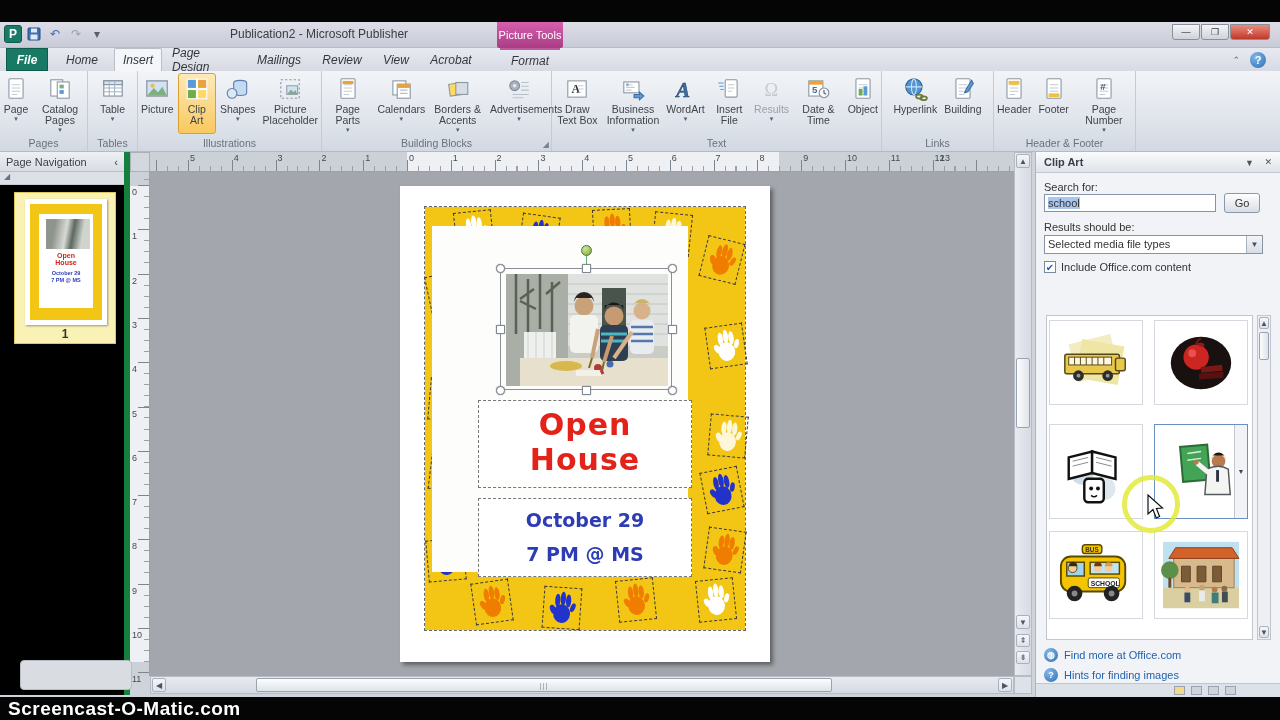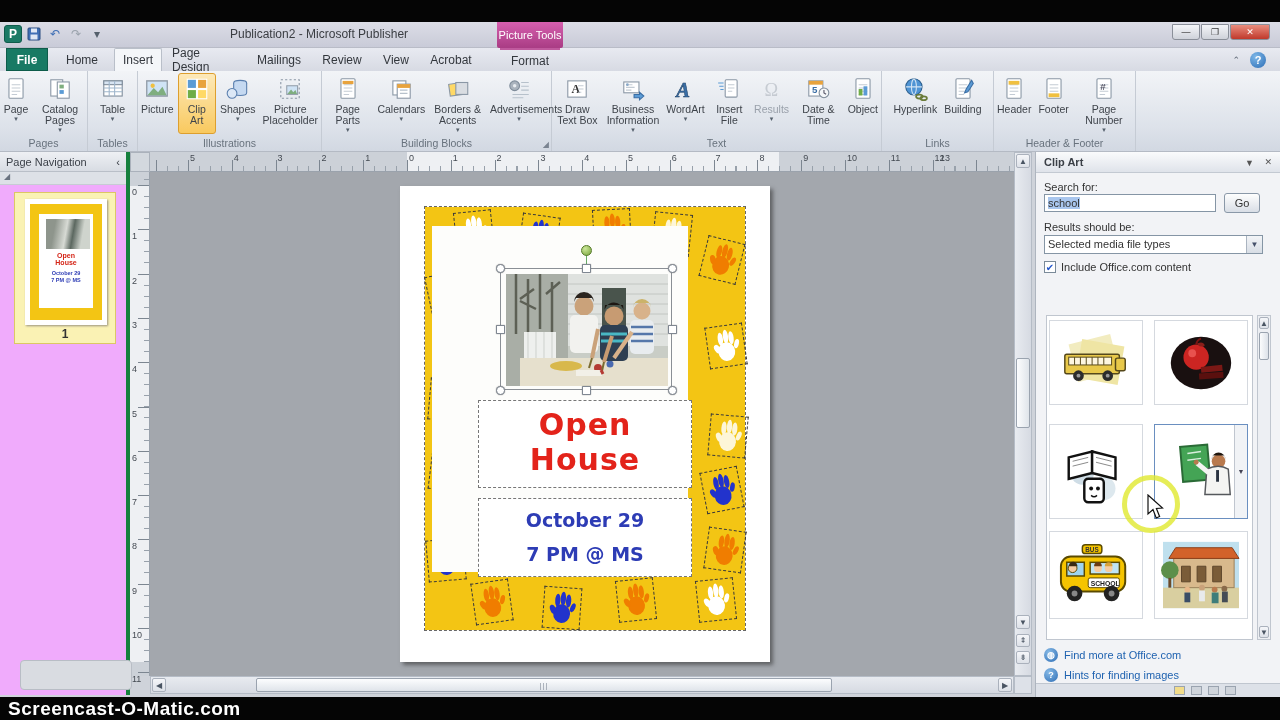--- a/index.html
+++ b/index.html
@@ -20,42 +20,42 @@
   #app-icon { width:18px; height:18px; background:#1b7a66; border:1px solid #0f5c4c; border-radius:3px; color:#fff; font-weight:bold; font-size:12px; display:flex; align-items:center; justify-content:center; }
   #title-text { position:absolute; left:230px; top:5px; font-size:12px; color:#3a3d42; }
   #ctx-group { position:absolute; left:497px; top:0; width:66px; height:26px;
     background:linear-gradient(#d65fae,#a93c84); color:#fff; font-size:11px; display:flex; align-items:center; justify-content:center; border-radius:0 0 2px 2px; }
   #win-controls { position:absolute; right:10px; top:2px; display:flex; }
   .win-btn { width:28px; height:16px; border:1px solid #8a8f99; background:linear-gradient(#f4f5f8,#cfd2da); margin-left:1px; font-size:9px; color:#333; display:flex; align-items:center; justify-content:center; border-radius:0 0 3px 3px; }
   .win-btn.close { width:40px; background:linear-gradient(#e98d7e,#c0392b); color:#fff; }
 
   
   #tabrow { left:0; top:48px; width:1280px; height:23px; background:linear-gradient(#e8eaf1,#d7dae3); }
-  .rtab { position:absolute; top:0; height:23px; display:flex; align-items:center; justify-content:center; font-size:12px; color:#33373d; padding:0 6px; }
+  .rtab { position:absolute; top:0; height:23px; display:flex; align-items:center; justify-content:center; font-size:12px; color:#33373d; padding:0 6px;font-style:italic; }
   .rtab.file { background:#187a64; color:#fff; border:1px solid #0e5c4a; font-weight:bold; }
   .rtab.active { background:#f4f6f9; border:1px solid #b9bfc9; border-bottom:none; border-radius:2px 2px 0 0; }
   .rtab.ctx { border-top:2px solid #c05a9e; }
 
   
   #ribbon { left:0; top:71px; width:1280px; height:81px; background:linear-gradient(#f2f4f7,#dde2ea 70%,#d2d8e2); border-bottom:1px solid #b4bac4; z-index:5;}
   .rib-group { position:absolute; top:0; height:80px; border-right:1px solid #c5cbd4; }
   .rib-btns { position:absolute; left:0; top:2px; right:0; display:flex; justify-content:center; gap:1px; }
   .rib-btn { display:flex; flex-direction:column; align-items:center; padding:2px 2px 0 2px; border-radius:3px; border:1px solid transparent; }
   .rib-btn .rib-icon { height:26px; display:flex; align-items:center; justify-content:center; }
   .rib-btn .rib-label { font-size:10.5px; color:#3f444b; text-align:center; line-height:11px; margin-top:2px; white-space:pre-line; }
   .rib-btn.active { background:linear-gradient(#fde9b8,#f9c95f); border:1px solid #dd9f2e; }
   .rib-btn.disabled .rib-label { color:#9aa1ab; }
   .rib-btn .drop { font-size:7px; color:#55606c; line-height:7px; }
   .grp-label { position:absolute; bottom:2px; left:0; right:0; text-align:center; font-size:10.5px; color:#68727d; }
   .launcher { position:absolute; right:2px; bottom:2px; font-size:8px; color:#7a8491; }
   #rib-min { position:absolute; right:40px; top:55px; font-size:9px; color:#5a6472; z-index:6;}
   #rib-help { position:absolute; right:14px; top:52px; width:16px; height:16px; border-radius:50%; background:radial-gradient(circle at 35% 30%,#7db7e8,#2d6db5); color:#fff; font-size:11px; font-weight:bold; display:flex; align-items:center; justify-content:center; z-index:6;}
 
   
-  #navpane { left:0; top:152px; width:130px; height:543px; background:#f0abfc; border-right:4px solid #15803d; }
+  #navpane { left:0; top:152px; width:130px; height:543px; background:#000000; border-right:6px solid #15803d; }
   #navpane-header { position:absolute; left:0; top:0; width:100%; height:20px; background:linear-gradient(#eef0f4,#d8dce3); border-bottom:1px solid #b9bfc8; font-size:11px; color:#3c4149; display:flex; align-items:center; padding:0 6px; justify-content:space-between; }
   #nav-substrip { position:absolute; left:0; top:20px; width:100%; height:13px; background:#dde1e7; border-bottom:1px solid #c6ccd4; font-size:8px; color:#6a7380; padding-left:4px; }
   #thumb-sel { position:absolute; left:14px; top:40px; width:102px; height:152px; background:#faf2b4; border:1px solid #dcc765; }
   #thumb-page { position:absolute; left:10px; top:6px; width:82px; height:126px; background:#fff; box-shadow:1px 1px 2px #99917f; }
   #thumb-yellow { position:absolute; left:5px; top:5px; right:5px; bottom:5px; background:#f3c514; }
   #thumb-inner { position:absolute; left:9px; top:10px; right:9px; bottom:12px; background:#fff; }
   #thumb-photo { position:absolute; left:7px; top:5px; width:44px; height:30px; background:linear-gradient(100deg,#8e958c 20%,#d7dad4 45%,#5c6860 60%,#cfd4cd 80%); }
   .thumb-red { font-size:7px; line-height:7px; font-weight:bold; color:#d42315; text-align:center; }
   .thumb-blue { font-size:5.5px; line-height:7px; font-weight:bold; color:#2d3cb5; text-align:center; }
   #thumb-num { position:absolute; left:0; bottom:2px; width:100%; text-align:center; font-size:12px; font-weight:bold; color:#333; }

